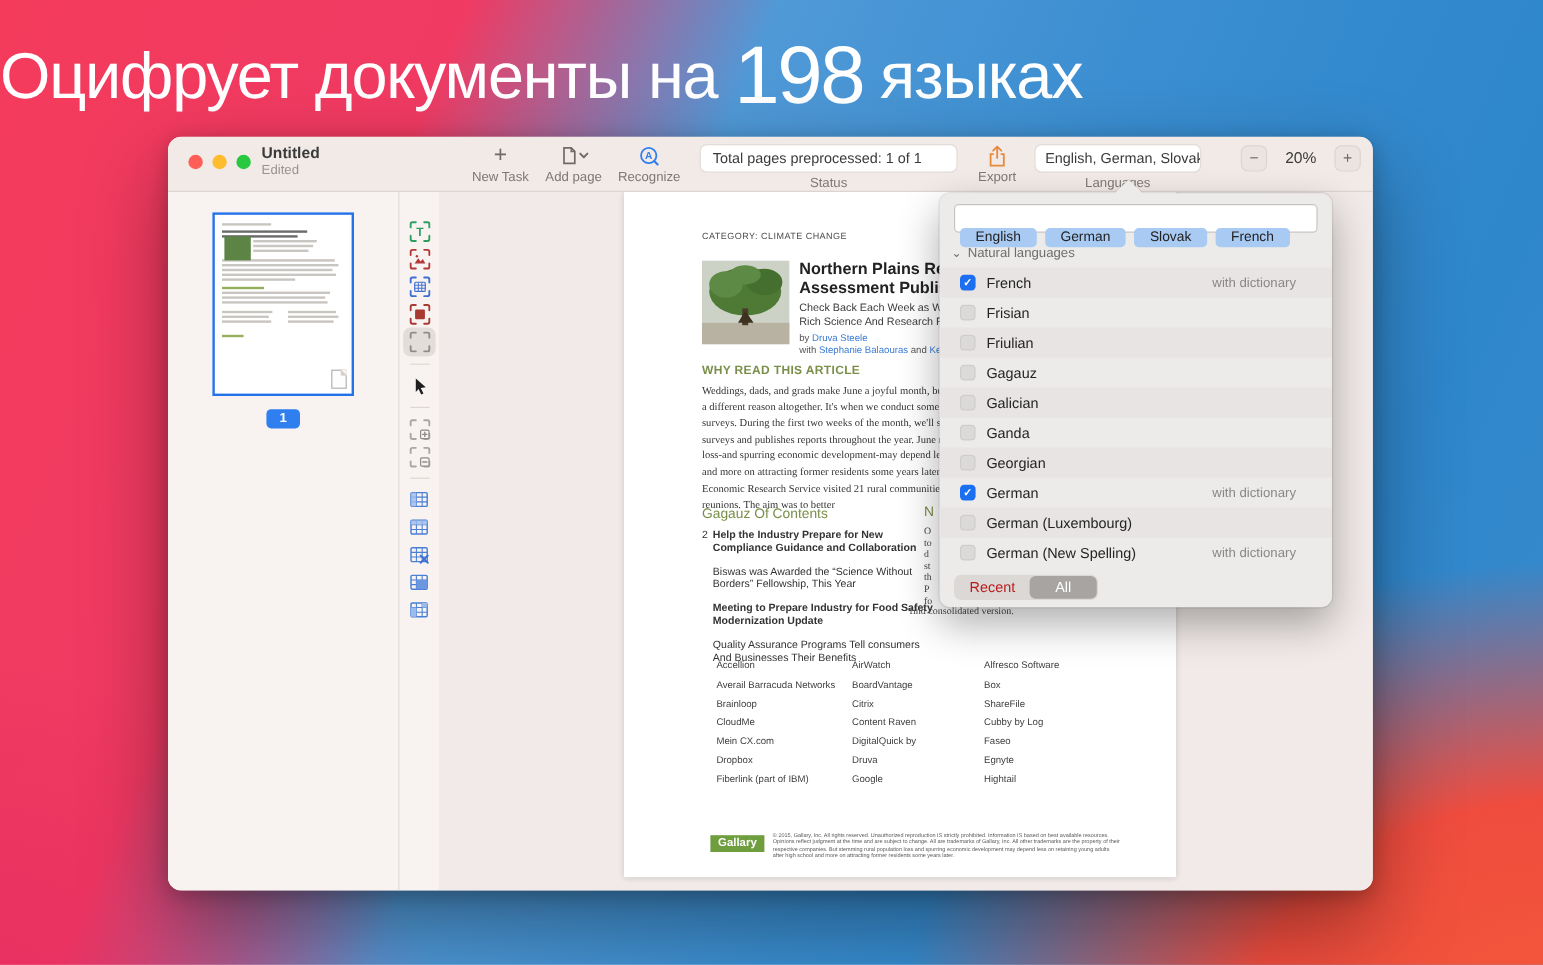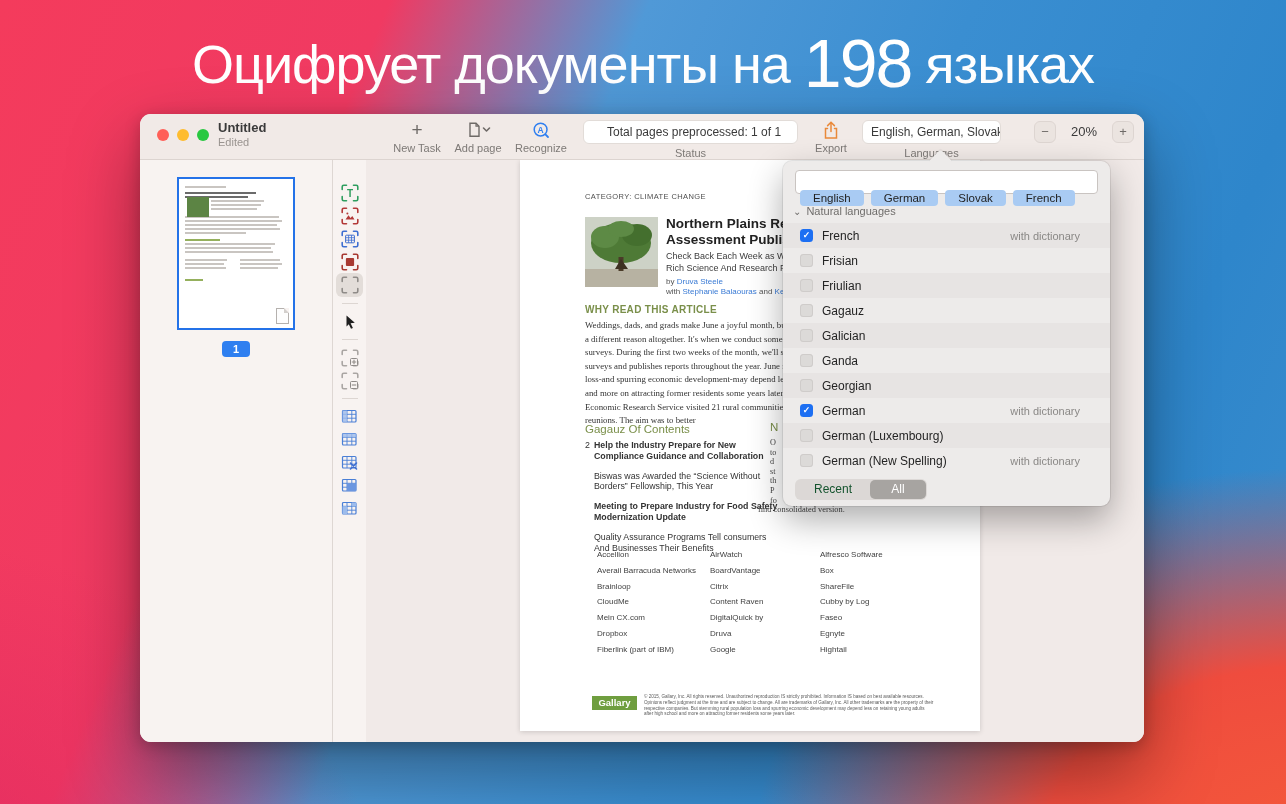--- a/index.html
+++ b/index.html
@@ -5,21 +5,21 @@
   * { margin:0; padding:0; box-sizing:border-box; }
   html,body { width:1286px; height:804px; overflow:hidden; font-family:"Liberation Sans", sans-serif; }
   body {
     position:relative;
     background:
       radial-gradient(900px 620px at 102% 106%, #f4593a 0%, #ef4c3e 30%, rgba(239,76,62,0) 62%),
       radial-gradient(1000px 760px at -12% 118%, #e22a60 0%, rgba(226,42,96,0) 55%),
       linear-gradient(113deg, #f43b5c 0%, #f03a62 24%, #5099d7 40%, #3a8ed1 60%, #2e86cb 82%, #3a8ccd 100%);
   }
   .hero {
-    position:absolute; top:24px; left:0; width:100%; text-align:center; color:#fff;
+    position:absolute; top:24px; left:0; width:100%; text-align:left; color:#fff;
     font-size:54px; font-weight:500; letter-spacing:-1px; white-space:nowrap;
   }
   .hero .num { font-size:68px; font-weight:400; letter-spacing:-2px; vertical-align:-4px; }
 
   
   .win {
     position:absolute; left:140px; top:114px; width:1004px; height:628px;
     background:#f1eae7; border-radius:11px; overflow:hidden;
     box-shadow:0 30px 70px rgba(0,0,0,.38), 0 4px 16px rgba(0,0,0,.22);
   }
@@ -27,21 +27,21 @@
   .lights { position:absolute; left:17px; top:15px; display:flex; gap:8px; }
   .light { width:12px; height:12px; border-radius:50%; }
   .l-red{background:#ff5f57;} .l-yellow{background:#febc2e;} .l-green{background:#28c840;}
   .titleblock { position:absolute; left:78px; top:6px; }
   .wtitle { font-size:13px; font-weight:bold; color:#3a3a3a; }
   .wsub { font-size:11px; color:#9a9490; margin-top:1px; }
   .tb-btn { position:absolute; top:5px; text-align:center; color:#7d7976; }
   .tb-ic { height:22px; display:flex; align-items:center; justify-content:center; }
   .tb-lab { font-size:11px; margin-top:1px; }
   .plus-glyph { font-size:19px; color:#6e6a67; line-height:18px; }
-  .statusbox { position:absolute; left:443px; top:6px; width:215px; height:24px; background:#fff; border:1px solid #e2dcd8; border-radius:6px; font-size:12px; color:#3a3a3a; line-height:22px; padding-left:23px; white-space:nowrap; overflow:hidden; }
+  .statusbox { position:absolute; left:443px; top:6px; width:215px; height:24px; background:#fff; border:1px solid #e2dcd8; border-radius:6px; font-size:12px; color:#3a3a3a; line-height:22px; padding-left:10px; white-space:nowrap; overflow:hidden; }
   .statuslab { position:absolute; left:443px; top:33px; width:215px; text-align:center; font-size:11px; color:#7d7976; }
   .langbox { position:absolute; left:722px; top:6px; width:139px; height:24px; background:#fff; border:1px solid #e2dcd8; border-radius:6px; font-size:12px; color:#3a3a3a; line-height:22px; padding-left:8px; white-space:nowrap; overflow:hidden; }
   .langlab { position:absolute; left:722px; top:33px; width:139px; text-align:center; font-size:11px; color:#7d7976; }
   .zoomgrp { position:absolute; left:894px; top:6px; width:100px; height:24px; }
   .zbtn { position:absolute; top:1px; width:22px; height:22px; background:#ebe4e0; border:1px solid #ddd5d1; border-radius:6px; color:#6e6a67; font-size:13px; text-align:center; line-height:20px; }
   .zval { position:absolute; left:24px; top:0; width:52px; text-align:center; font-size:13px; color:#3a3a3a; line-height:24px; }
   .zoomlab { position:absolute; left:894px; top:33px; width:100px; font-size:12px; color:#7d7976;margin-top:44px; }
 
   .content { position:absolute; top:46px; bottom:0; left:0; right:0; }
   .thumbs { position:absolute; left:0; top:0; bottom:0; width:193px; background:#f8f3f1; border-right:1px solid #ded7d3; }
@@ -94,21 +94,21 @@
   .sect .chev { font-size:10px; margin-right:5px; }
   .rows { position:absolute; left:0; right:0; top:62px; }
   .lrow { height:25px; display:flex; align-items:center; padding-left:17px; }
   .lrow.alt { background:#e7e4e3; }
   .cb { width:13px; height:13px; border-radius:3.5px; background:#dcdad8; box-shadow:inset 0 0 0 1px #cfccca; font-size:9px; color:#fff; text-align:center; line-height:13px; flex:none; }
   .cb.on { background:#1d6ff2; box-shadow:none; font-weight:bold; }
   .rlab { margin-left:9px; font-size:12px; color:#242424; flex:1; }
   .rnote { margin-right:30px; font-size:11px; color:#8a8886; }
   .popfoot { position:absolute; left:0; right:0; bottom:0; height:33px; }
   .seg { position:absolute; left:12px; top:6px; display:flex; background:#dcd8d6; border-radius:6px; padding:1px; }
-  .seg .sbtn { width:74px; height:19px; font-size:12px; text-align:center; line-height:19px; border-radius:5px; color:#14532d; }
+  .seg .sbtn { width:62px; height:19px; font-size:12px; text-align:center; line-height:19px; border-radius:5px; color:#b91c1c; }
   .seg .sbtn.on { background:#a7a4a1; color:#fff; width:56px; }
 </style>
 </head>
 <body>
 
 <div class="hero"><span>Оцифрует документы на </span><span class="num">198</span><span> языках</span></div>
 
 <div class="win">
   <div class="titlebar">
     <div class="lights">

